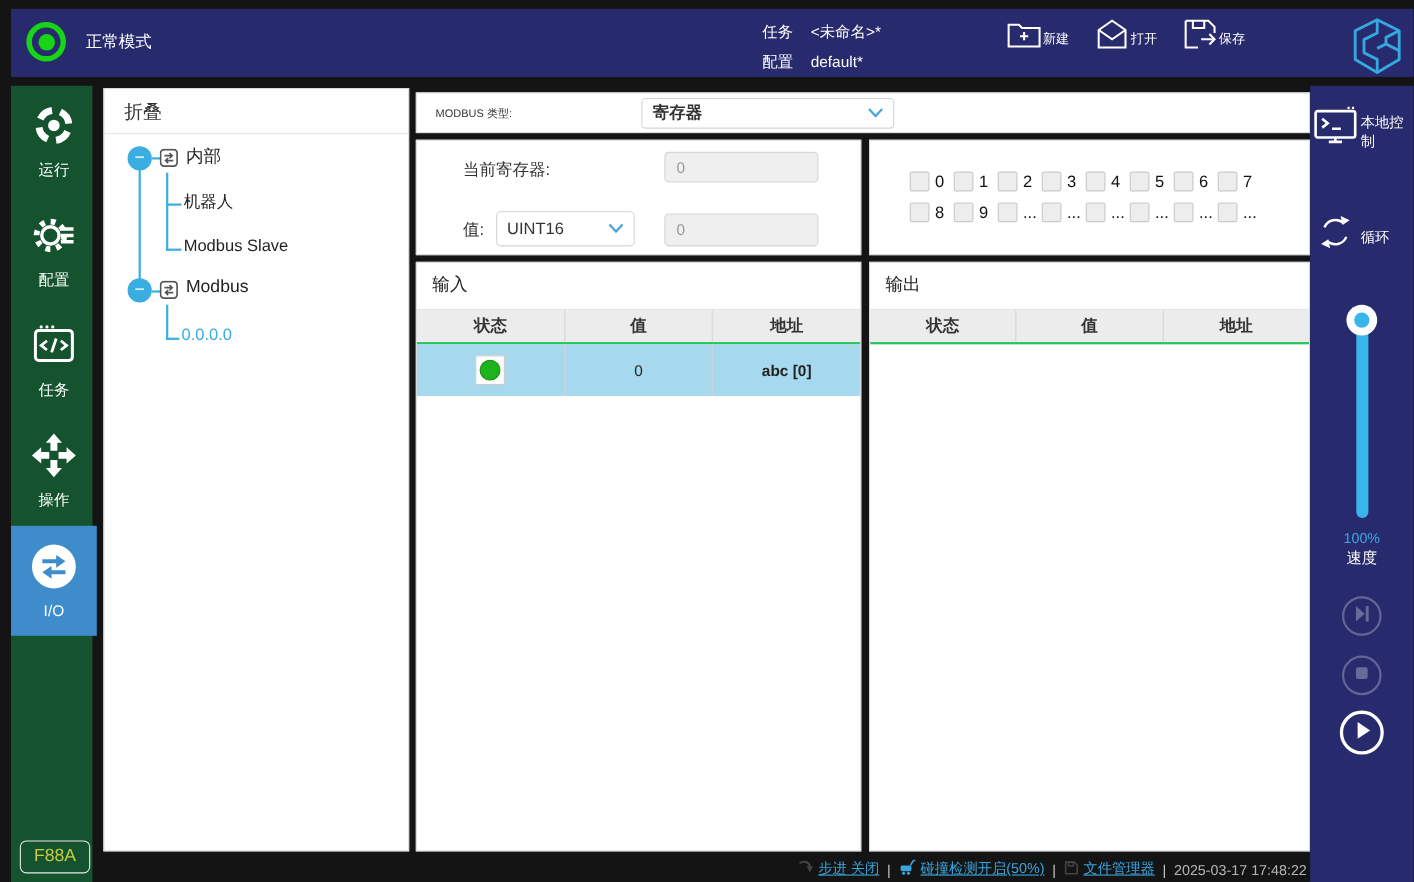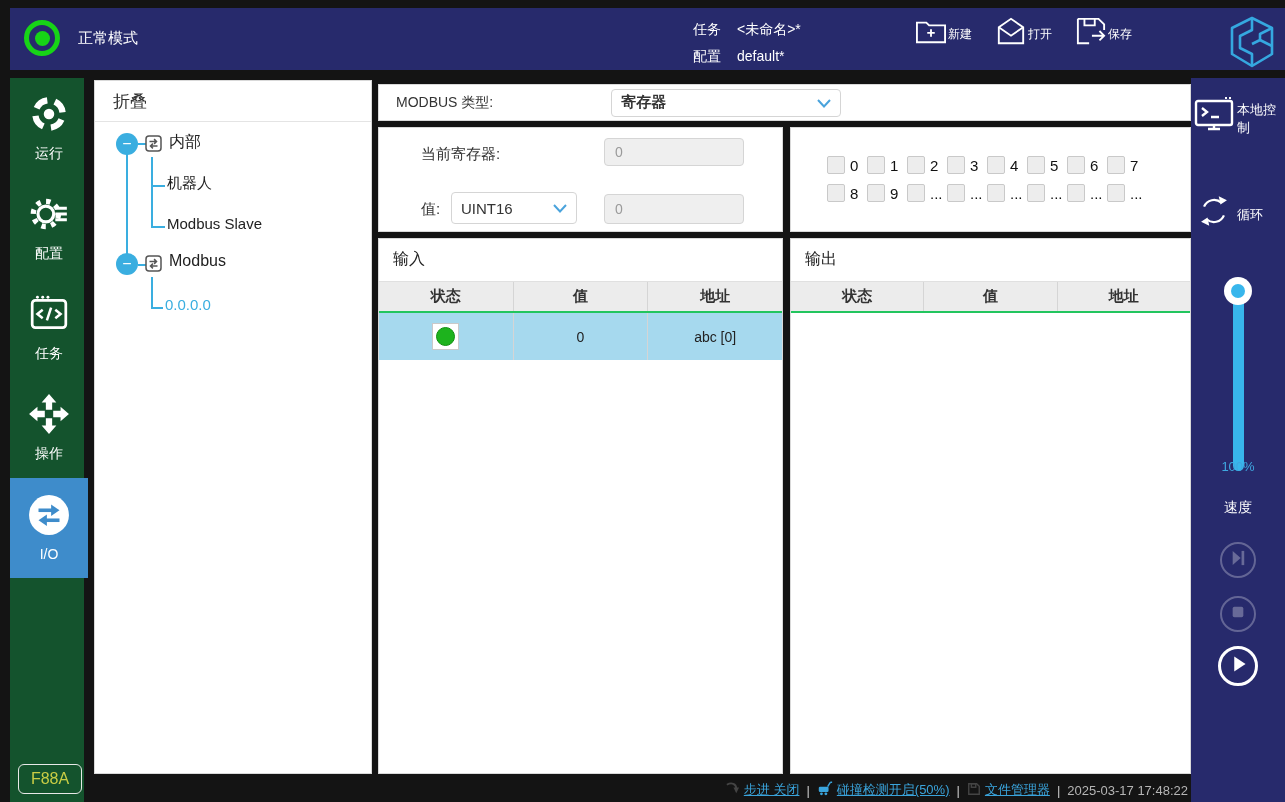--- a/index.html
+++ b/index.html
@@ -39,21 +39,21 @@
   #tree-header { left:18px; top:9px; font-size:17px; color:#333; }
   #tree-divider { left:0; top:40px; width:276px; height:1px; background:#e4e4e4; }
   .tline { position:absolute; background:#3aaee0; }
   .tnode-circle { position:absolute; width:22px; height:22px; background:#3aaee0; border-radius:50%;
     color:#fff; display:flex; align-items:center; justify-content:center; font-size:16px; line-height:1; cursor:pointer; }
   .tnode-icon { position:absolute; width:17px; height:17px; }
   .tnode-label { position:absolute; font-size:16px; color:#222; cursor:pointer; }
   .tchild-label { position:absolute; font-size:15px; color:#222; cursor:pointer; }
 
   #type-bar { left:378px; top:84px; width:813px; height:37px; display:flex; align-items:center; }
-  #type-bar .tb2-label { margin-left:17px; font-size:14px; color:#333; }
+  #type-bar .tb2-label { margin-left:17px; font-size:10px; color:#333; }
   .dropdown { background:#fff; border:1px solid #d5d5d5; border-radius:4px; display:flex;
     align-items:center; justify-content:space-between; padding:0 9px; cursor:pointer; }
   .dropdown .dd-text { font-size:15px; color:#333; }
   .dropdown svg { width:14px; height:9px; }
   #type-dd { margin-left:118px; width:230px; height:28px;font-weight:bold; }
 
   #form-panel { left:378px; top:127px; width:405px; height:105px; }
   .form-label { position:absolute; font-size:15px; color:#333; }
   .dis-input { position:absolute; background:#efefef; border:1px solid #d5d5d5; border-radius:4px;
     color:#9a9a9a; font-size:14px; display:flex; align-items:center; padding-left:10px; }
@@ -69,35 +69,35 @@
   .sec-title { position:absolute; left:14px; top:10px; font-size:16px; color:#222; }
   .sec-divider { position:absolute; left:0; top:42px; width:100%; height:1px; background:#e0e0e0; }
   .io-table { position:absolute; left:0; top:43px; width:100%; }
   .io-head { display:flex; background:#ececec; border-bottom:2px solid #22c55e; height:31px; }
   .io-head .hcell { flex:1; display:flex; align-items:center; justify-content:center;
     font-size:15px; font-weight:bold; color:#333; border-right:1px solid #d5d5d5; }
   .io-head .hcell:last-child { border-right:none; }
   .io-row { display:flex; height:47px; background:#a6d9ee; cursor:pointer; }
   .io-row .rcell { flex:1; display:flex; align-items:center; justify-content:center;
     font-size:14px; color:#222; border-right:1px solid #d5d5d5; }
-  .io-row .rcell:last-child { border-right:none; }
+  .io-row .rcell:last-child { border-right:none;font-weight:bold; }
   .status-chip { width:27px; height:27px; background:#fff; border:1px solid #c9c9c9;
     display:flex; align-items:center; justify-content:center; }
   .status-dot { width:19px; height:19px; background:#1db31d; border:1px solid #0e8f0e; border-radius:50%; }
 
   
   #rightbar { left:1191px; top:78px; width:94px; height:724px; background:#272a6c; color:#fff; }
   .rb-item { position:absolute; left:0; width:94px; display:flex; flex-direction:row; align-items:center; cursor:pointer; }
   .rb-item svg { width:46px; height:38px; }
   .rb-item .rb-label { font-size:13px; margin-top:4px; }
   #speed-slider { left:42px; top:208px; width:11px; height:185px; background:#38b6ec; border-radius:6px; cursor:pointer; }
   #slider-thumb { left:33px; top:199px; width:28px; height:28px; background:#fff; border-radius:50%;
     display:flex; align-items:center; justify-content:center; cursor:grab; }
   #slider-thumb .inner { width:14px; height:14px; background:#38b6ec; border-radius:50%; }
-  #speed-value { left:0; top:381px; width:94px; text-align:center; font-size:13px; color:#3fa8e0; }
+  #speed-value { left:0; top:404px; width:94px; text-align:center; font-size:13px; color:#3fa8e0; }
   #speed-label { left:0; top:421px; width:94px; text-align:center; font-size:14px; color:#fff; }
   .pb-btn { position:absolute; left:29px; width:36px; height:36px; border-radius:50%;
     display:flex; align-items:center; justify-content:center; cursor:pointer; }
   .pb-btn.dim { border:2px solid rgba(255,255,255,0.28); }
   .pb-btn.lit { border:3px solid #fff; width:40px; height:40px; left:27px; }
 
   
   #statusbar { left:94px; top:778px; width:1094px; height:24px; display:flex;
     align-items:center; justify-content:flex-end; font-size:13px; }
   .sb-item { display:flex; align-items:center; color:#3aa4dc; cursor:pointer;text-decoration:underline; }

